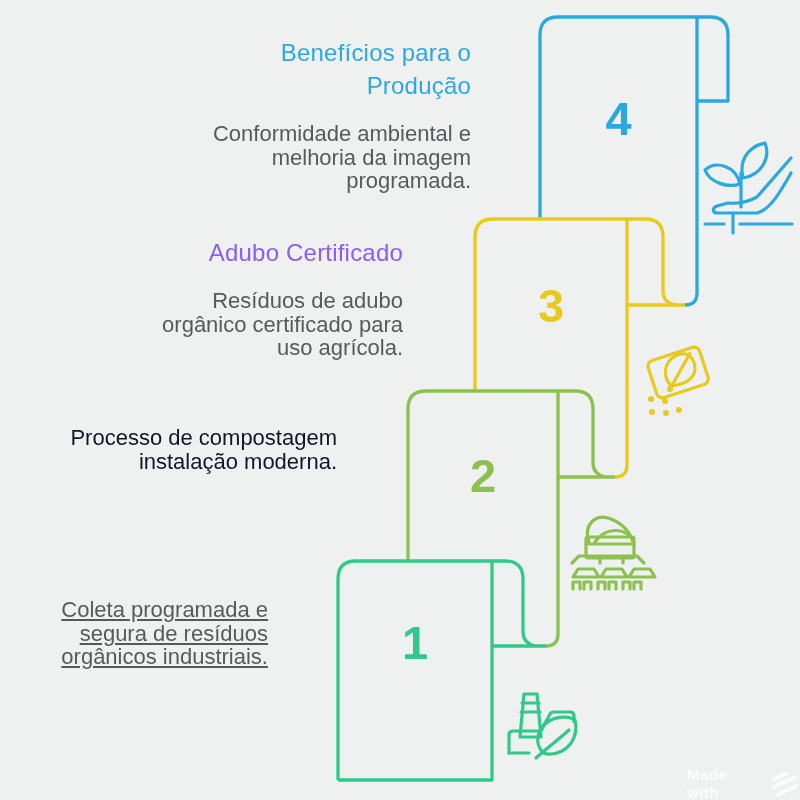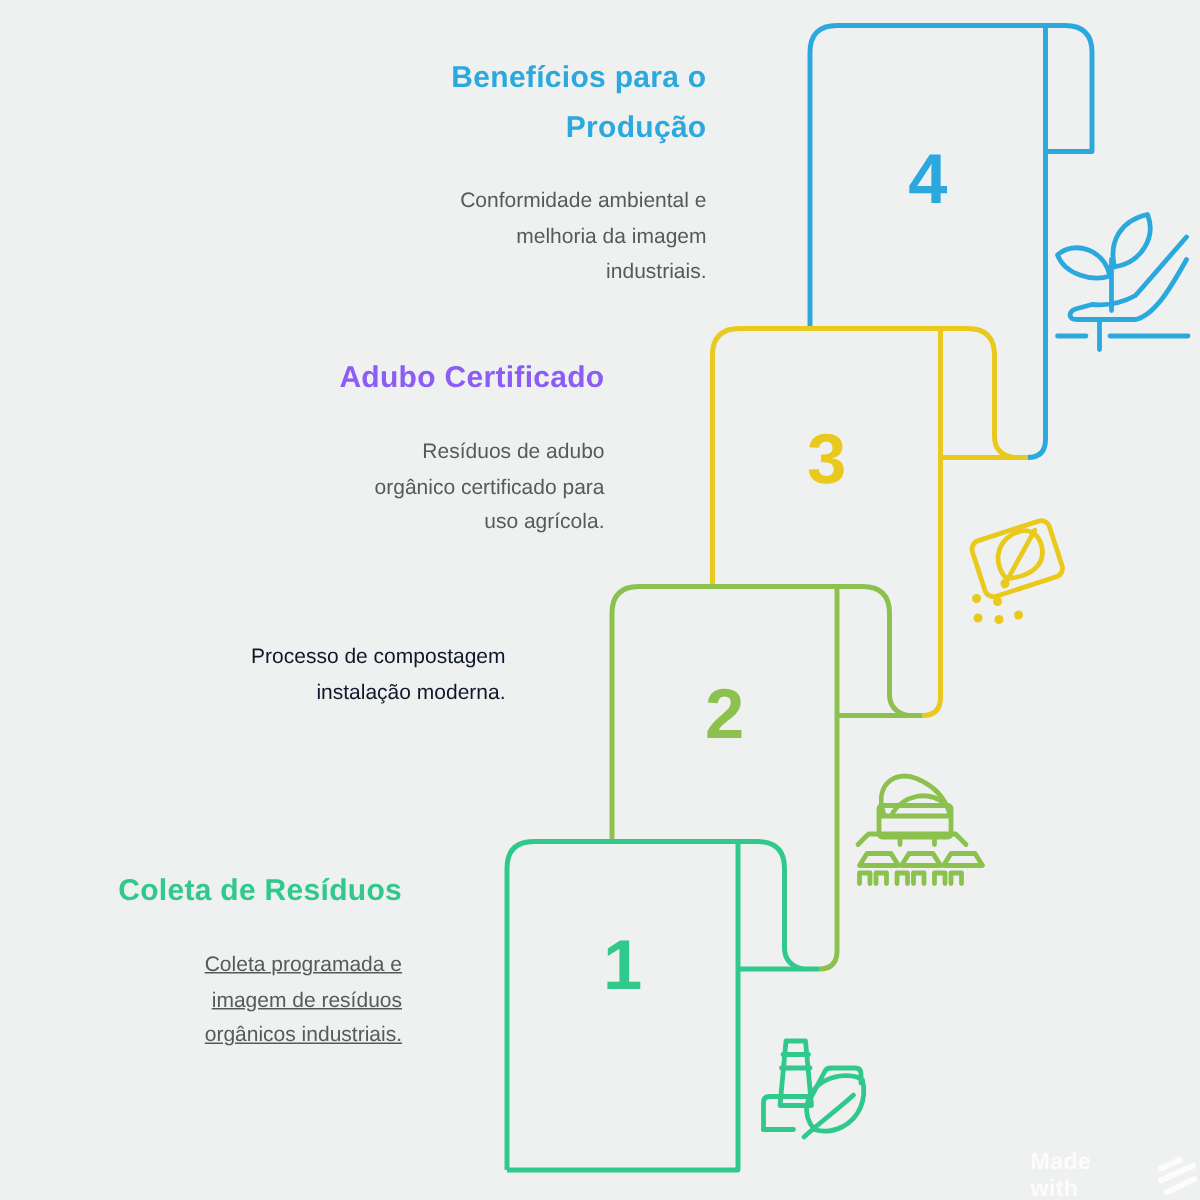--- a/index.html
+++ b/index.html
@@ -3,23 +3,23 @@
 <meta charset="utf-8">
 <style>
   html,body{margin:0;padding:0;}
   .canvas{
     position:relative;width:800px;height:800px;overflow:hidden;
     background:#EFF1F0;
     font-family:"Liberation Sans","DejaVu Sans",sans-serif;
   }
   svg.layer{position:absolute;left:0;top:0;z-index:1;}
   .step-text{position:absolute;z-index:2;text-align:right;}
-  .step-title{font-size:20px;font-weight:700;line-height:33px;letter-spacing:.2px;}
+  .step-title{font-size:24px;font-weight:400;line-height:33px;letter-spacing:.2px;}
   .step-title .line{display:block;}
-  .step-desc{color:#58595B;font-size:14px;line-height:23.5px;margin-top:20px;}
+  .step-desc{color:#58595B;font-size:22px;line-height:23.5px;margin-top:20px;}
   .step-desc .line{display:block;}
   .step-num{position:absolute;z-index:2;text-align:center;font-size:47px;font-weight:700;line-height:1;}
   .watermark{
     position:absolute;z-index:3;top:771px;left:687px;height:26px;
     display:flex;align-items:center;gap:9px;
     color:rgba(255,255,255,.78);font-size:15.5px;font-weight:600;letter-spacing:.2px;
   }
 </style>
 </head>
 <body>
@@ -107,21 +107,21 @@
   <div class="step-num" style="left: 338px; top: 619px; width: 154px; color: rgb(49, 200, 140);">1</div>
 
   <div class="step-text" style="right:329px;top:36px;width:300px">
     <div class="step-title" style="color: rgb(43, 169, 222);">
       <span class="line">Benefícios para o</span>
       <span class="line">Produção</span>
     </div>
     <div class="step-desc" style="color: rgb(88, 89, 91);">
       <span class="line">Conformidade ambiental e</span>
       <span class="line">melhoria da imagem</span>
-      <span class="line">industriais.</span>
+      <span class="line">programada.</span>
     </div>
   </div>
 
   <div class="step-text" style="right:397px;top:236px;width:300px">
     <div class="step-title" style="color: #8b5cf6;">
       <span class="line">Adubo Certificado</span>
     </div>
     <div class="step-desc" style="color: rgb(88, 89, 91);">
       <span class="line">Resíduos de adubo</span>
       <span class="line">orgânico certificado para</span>
@@ -130,26 +130,23 @@
   </div>
 
   <div class="step-text" style="right:463px;top:406px;width:300px">
     <div class="step-desc" style="color: #0f172a;">
       <span class="line">Processo de compostagem</span>
       <span class="line">instalação moderna.</span>
     </div>
   </div>
 
   <div class="step-text" style="right:532px;top:578px;width:262px">
-    <div class="step-title" style="color: rgb(49, 200, 140);">
-      <span class="line">Coleta de Resíduos</span>
-    </div>
     <div class="step-desc" style="color: rgb(88, 89, 91); text-decoration: underline;">
       <span class="line">Coleta programada e</span>
-      <span class="line">imagem de resíduos</span>
+      <span class="line">segura de resíduos</span>
       <span class="line">orgânicos industriais.</span>
     </div>
   </div>
 
   <div class="watermark">
     <span>Made with</span>
     <svg width="30" height="28" viewBox="0 0 30 28">
       <g stroke="rgba(255,255,255,.78)" stroke-width="4" stroke-linecap="round" fill="none">
         <path d="M3 9 L16 3"></path>
         <path d="M3 17 L25 7"></path>

